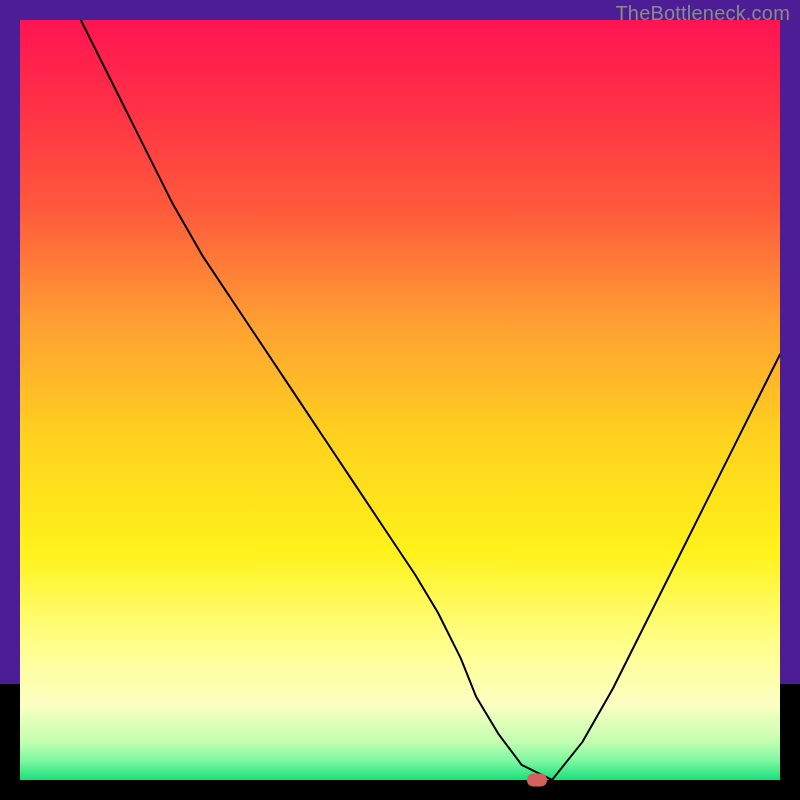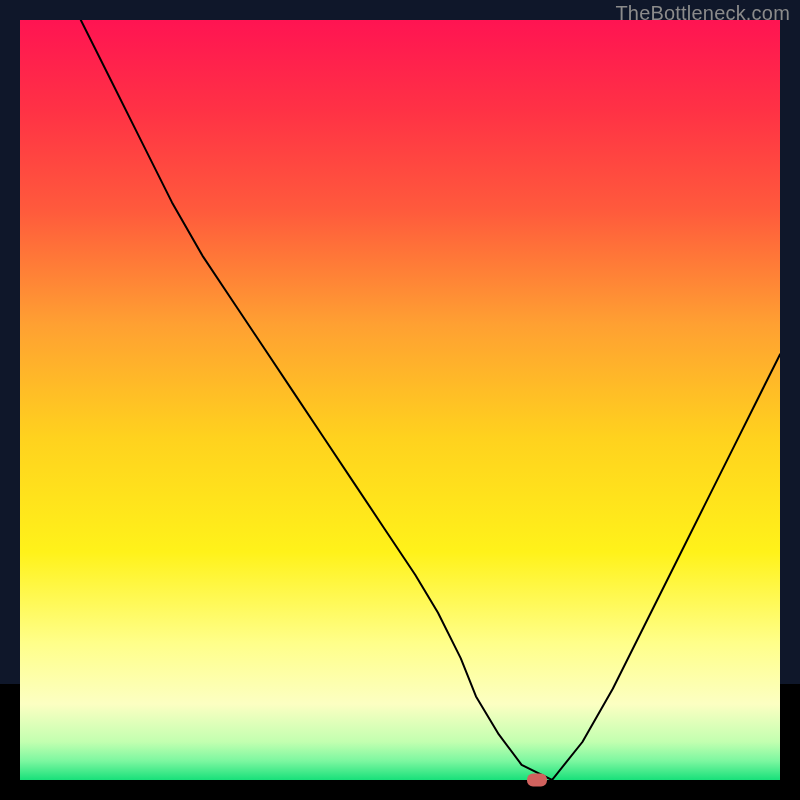--- a/index.html
+++ b/index.html
@@ -8,21 +8,21 @@
     width: 800px;
     height: 800px;
     background: #000;
     overflow: hidden;
     font-family: Arial, Helvetica, sans-serif;
   }
   .frame {
     position: relative;
     width: 800px;
     height: 684px;
-    background: #0f172a;
+    background: #4c1d95;
   }
   .plot {
     position: absolute;
     left: 20px;
     top: 20px;
     width: 760px;
     height: 760px;
   }
   .gradient {
     position: absolute;

